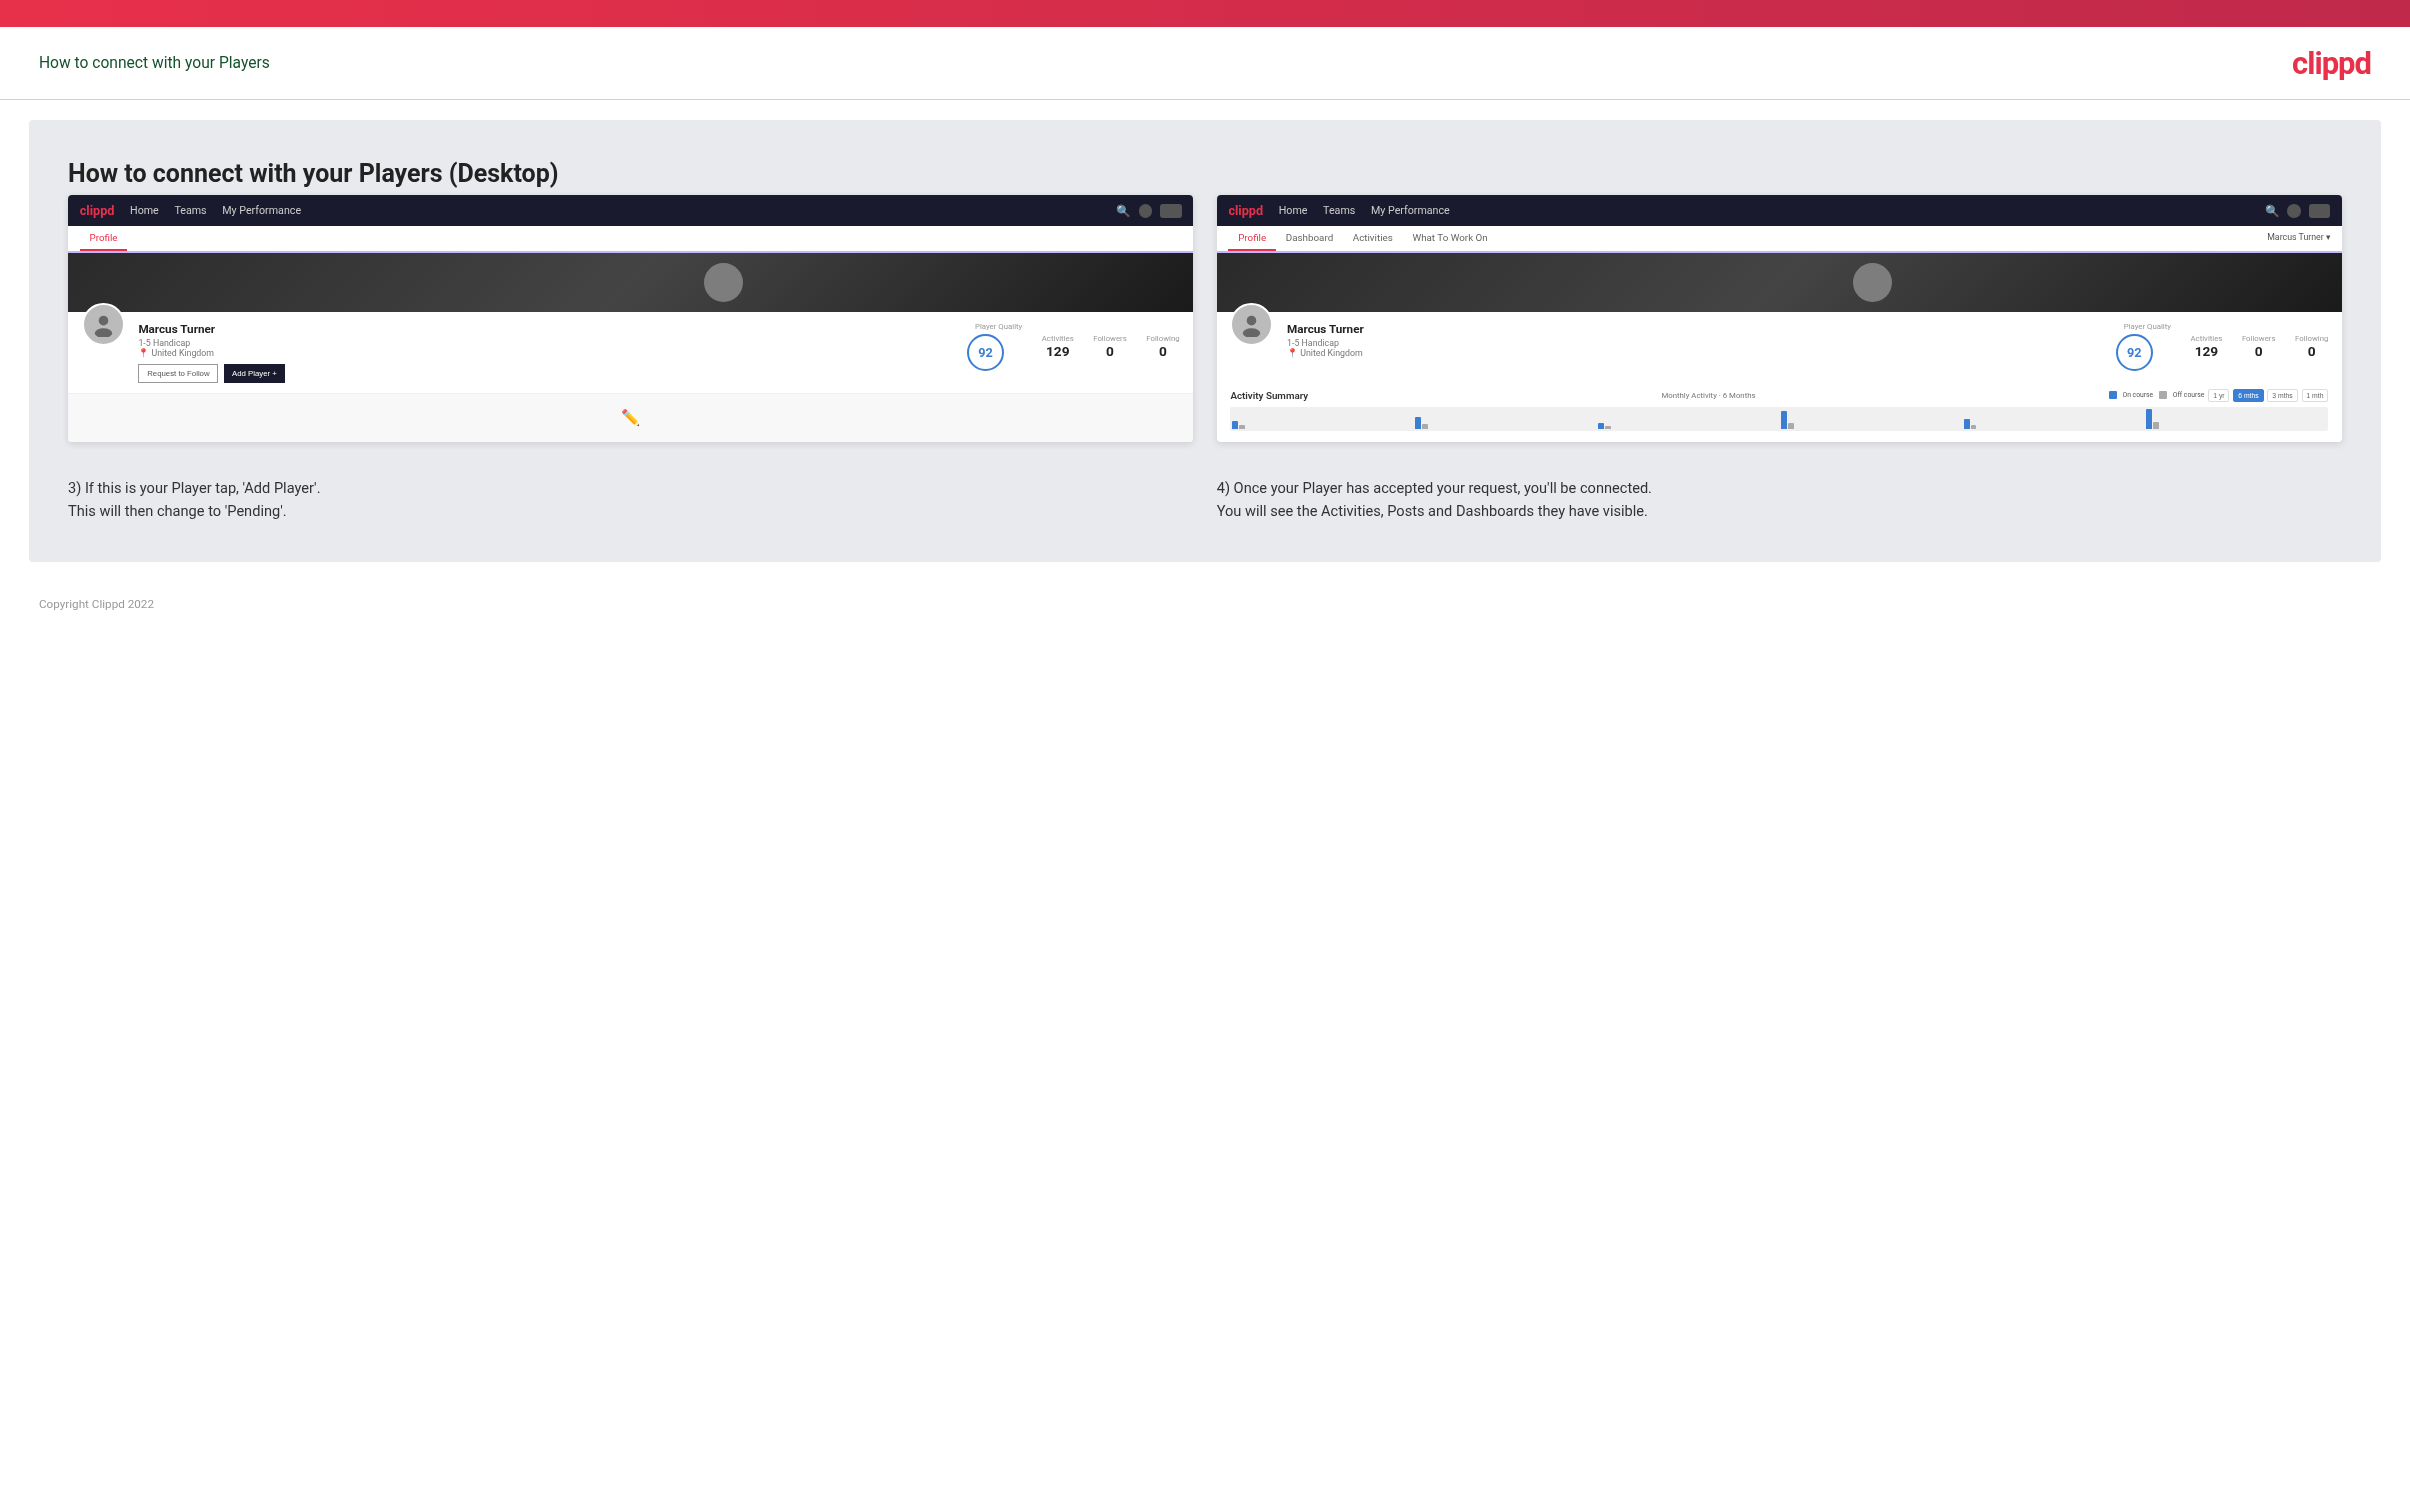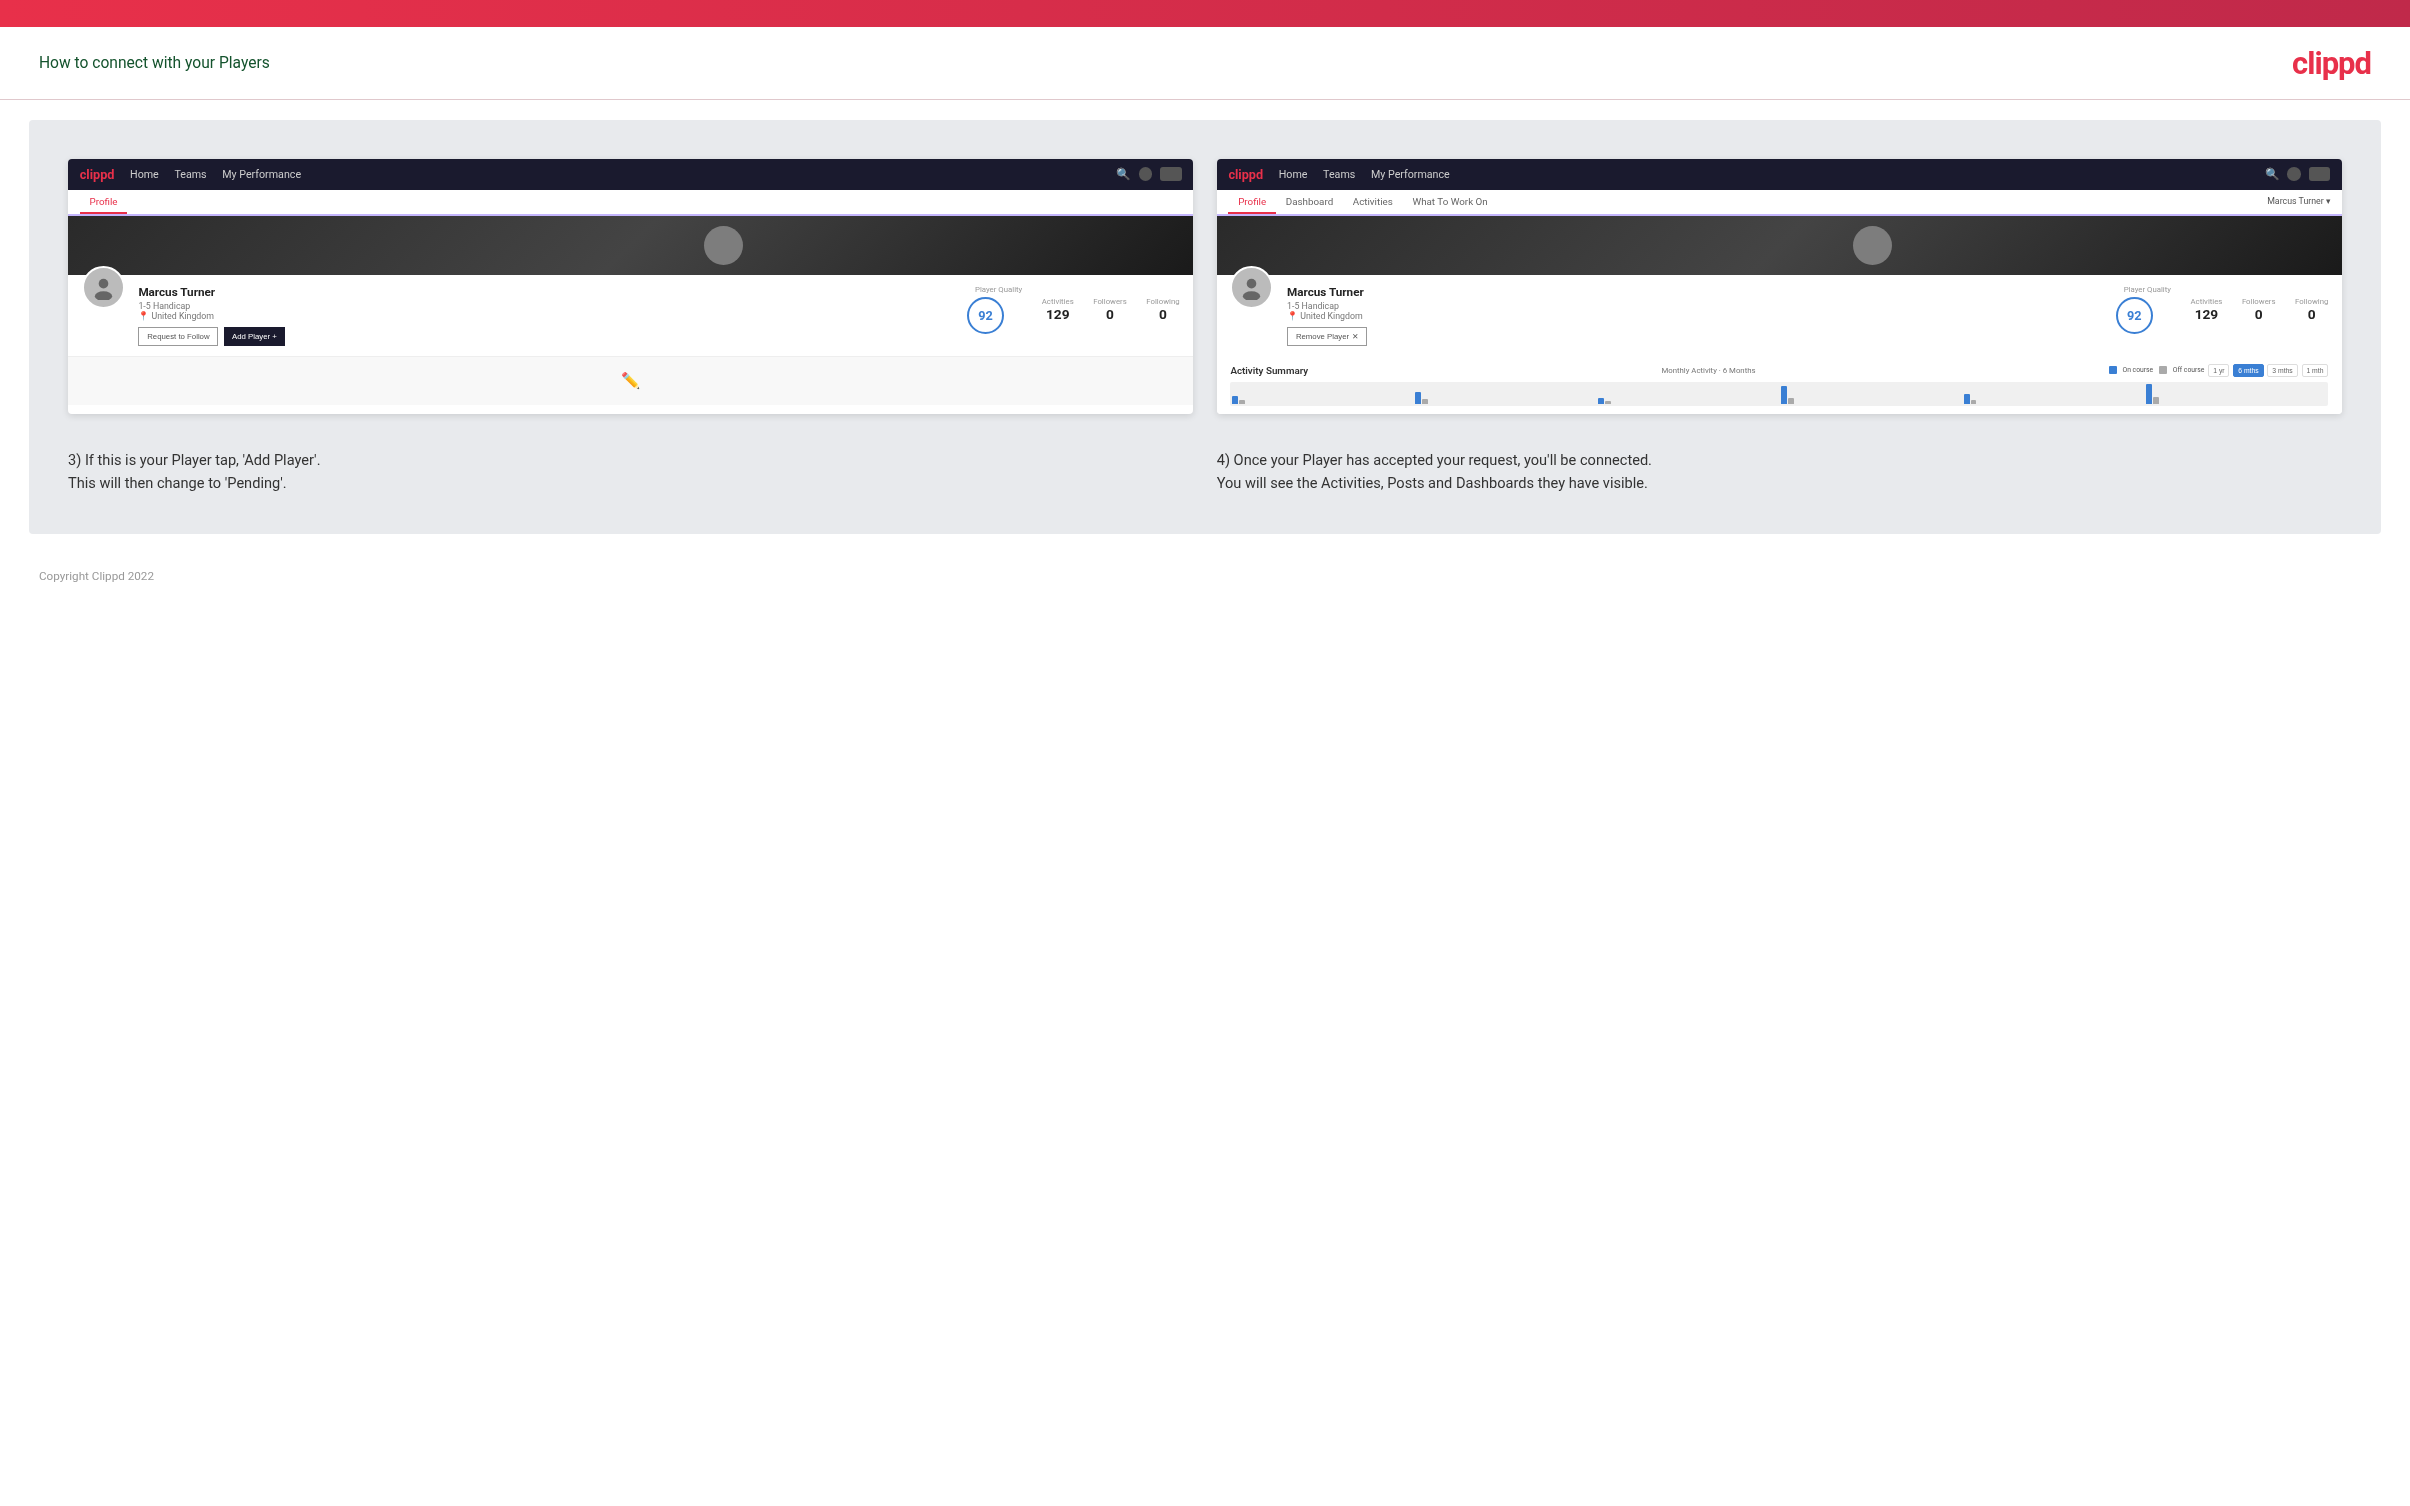--- a/index.html
+++ b/index.html
@@ -350,20 +350,21 @@
 <body>
 
 <div class="top-bar"></div>
 
 <div class="header">
   <span class="header-title">How to connect with your Players</span>
   <span class="logo">clippd</span>
 </div>
 
 <div class="main-content">
+  <div class="page-heading">How to connect with your Players (Desktop)</div>
 
   <div class="screenshots-row">
 
     <div class="screenshot-wrapper">
 
       <div class="mini-nav">
         <span class="mini-logo">clippd</span>
         <span class="mini-nav-item">Home</span>
         <span class="mini-nav-item">Teams</span>
         <span class="mini-nav-item">My Performance</span>
@@ -453,25 +454,20 @@
         <div class="mini-avatar">
           <svg viewBox="0 0 26 26" fill="#666">
             <circle cx="13" cy="9" r="5"></circle>
             <ellipse cx="13" cy="22" rx="9" ry="5"></ellipse>
           </svg>
         </div>
         <div class="mini-profile-info">
           <div class="mini-player-name">Marcus Turner</div>
           <div class="mini-player-detail">1-5 Handicap</div>
           <div class="mini-player-detail">📍 United Kingdom</div>
-          <div class="mini-buttons">
-            <button class="mini-btn mini-btn-remove">
-              Remove Player <span>✕</span>
-            </button>
-          </div>
         </div>
         <div class="mini-stats-row">
           <div class="mini-quality-wrapper">
             <div class="mini-quality-label">Player Quality</div>
             <div class="mini-quality-circle">92</div>
           </div>
           <div class="mini-stat">
             <div class="mini-stat-label">Activities</div>
             <div class="mini-stat-value">129</div>
           </div>

